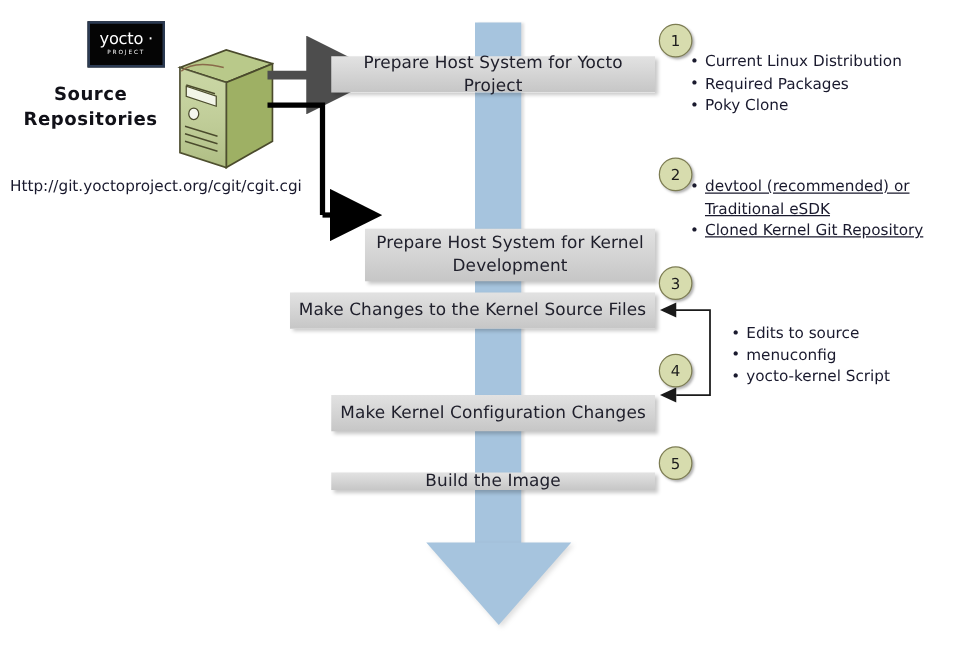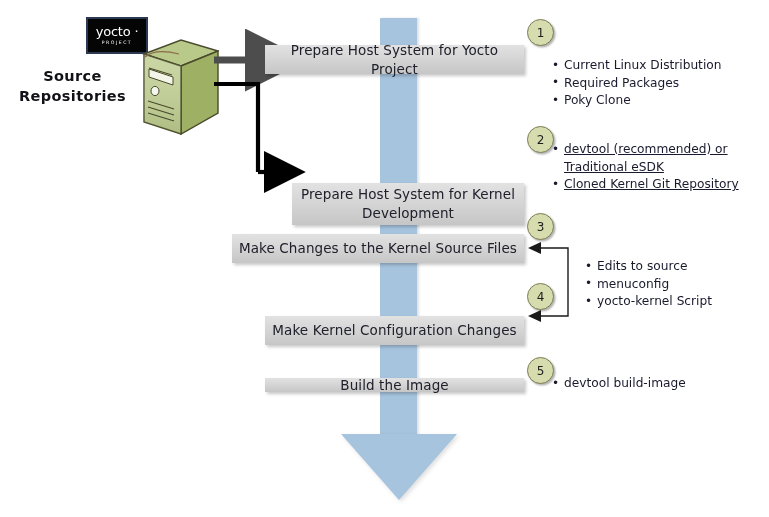--- a/index.html
+++ b/index.html
@@ -72,21 +72,21 @@
     content:"\2022";
     position:absolute;left:-12px;top:-0.5px;
     font-size:12px;color:#1a1a2e;
   }
   .bullets li.wrap{white-space:normal;width:172px;}
   .ital{font-style:italic;}
 
   
   .yocto-logo{
     position:absolute;
-    left:86px;top:17px;width:62px;height:37px;
+    left:70px;top:17px;width:62px;height:37px;
     background:#050505;
     border:2px solid #2b3a52;
     box-sizing:border-box;
     display:flex;flex-direction:column;align-items:center;justify-content:center;
   }
   .yocto-word{
     font-size:13px;color:#ffffff;letter-spacing:-0.2px;line-height:13px;
     font-family:"DejaVu Sans","Liberation Sans",sans-serif;
   }
   .yocto-sub{
@@ -123,20 +123,21 @@
   <div class="yocto-logo">
     <div class="yocto-word">yocto ·</div>
     <div class="yocto-sub">PROJECT</div>
   </div>
 
   <div class="src-label">
     <div>Source</div>
     <div>Repositories</div>
   </div>
 
+  <div class="repo-url">Http://git.yoctoproject.org/cgit/cgit.cgi</div>
 
   <svg class="server" viewBox="0 0 86 100">
 
     <polygon points="11,16 48,2 85,13 48,28" fill="#b9c98a" stroke="#4a4a2c" stroke-width="1.4"></polygon>
 
     <polygon points="48,28 85,13 85,75 48,96" fill="#9eb064" stroke="#4a4a2c" stroke-width="1.4"></polygon>
 
     <polygon points="11,16 48,28 48,96 11,84" fill="#c3d198" stroke="#4a4a2c" stroke-width="1.4"></polygon>
 
     <polygon points="11,16 48,28 48,96 11,84" fill="url(#fg)" opacity="0.45"></polygon>
@@ -191,21 +192,21 @@
   <div class="pbox" style="left:265px;top:300px;width:259px;height:29px;margin-top:16px;">Make Kernel Configuration Changes</div>
 
   <div class="pbox" style="left:265px;top:378px;width:259px;height:14px;">Build the Image</div>
 
   <div class="step-circle" style="left:527px;top:19px;">1</div>
   <div class="step-circle" style="left:527px;top:126px;">2</div>
   <div class="step-circle" style="left:527px;top:213px;">3</div>
   <div class="step-circle" style="left:527px;top:283px;">4</div>
   <div class="step-circle" style="left:527px;top:357px;">5</div>
 
-  <div class="bullets" style="left:550px;top:57px;">
+  <div class="bullets" style="left:550px;top:41px;">
     <ul>
       <li>Current Linux Distribution</li>
       <li>Required Packages</li>
       <li>Poky Clone</li>
     </ul>
   </div>
 
   <div class="bullets" style="left:550px;top:141px;text-decoration:underline;">
     <ul>
       <li class="wrap">devtool (recommended) or Traditional eSDK</li>
@@ -216,17 +217,16 @@
   <div class="bullets" style="left:583px;top:258px;">
     <ul>
       <li>Edits to source</li>
       <li>menuconfig</li>
       <li>yocto-kernel Script</li>
     </ul>
   </div>
 
   <div class="bullets" style="left:550px;top:375px;">
     <ul>
-      <li>devtool build-image</li>
     </ul>
   </div>
 
 </div>
 
 </body></html>

